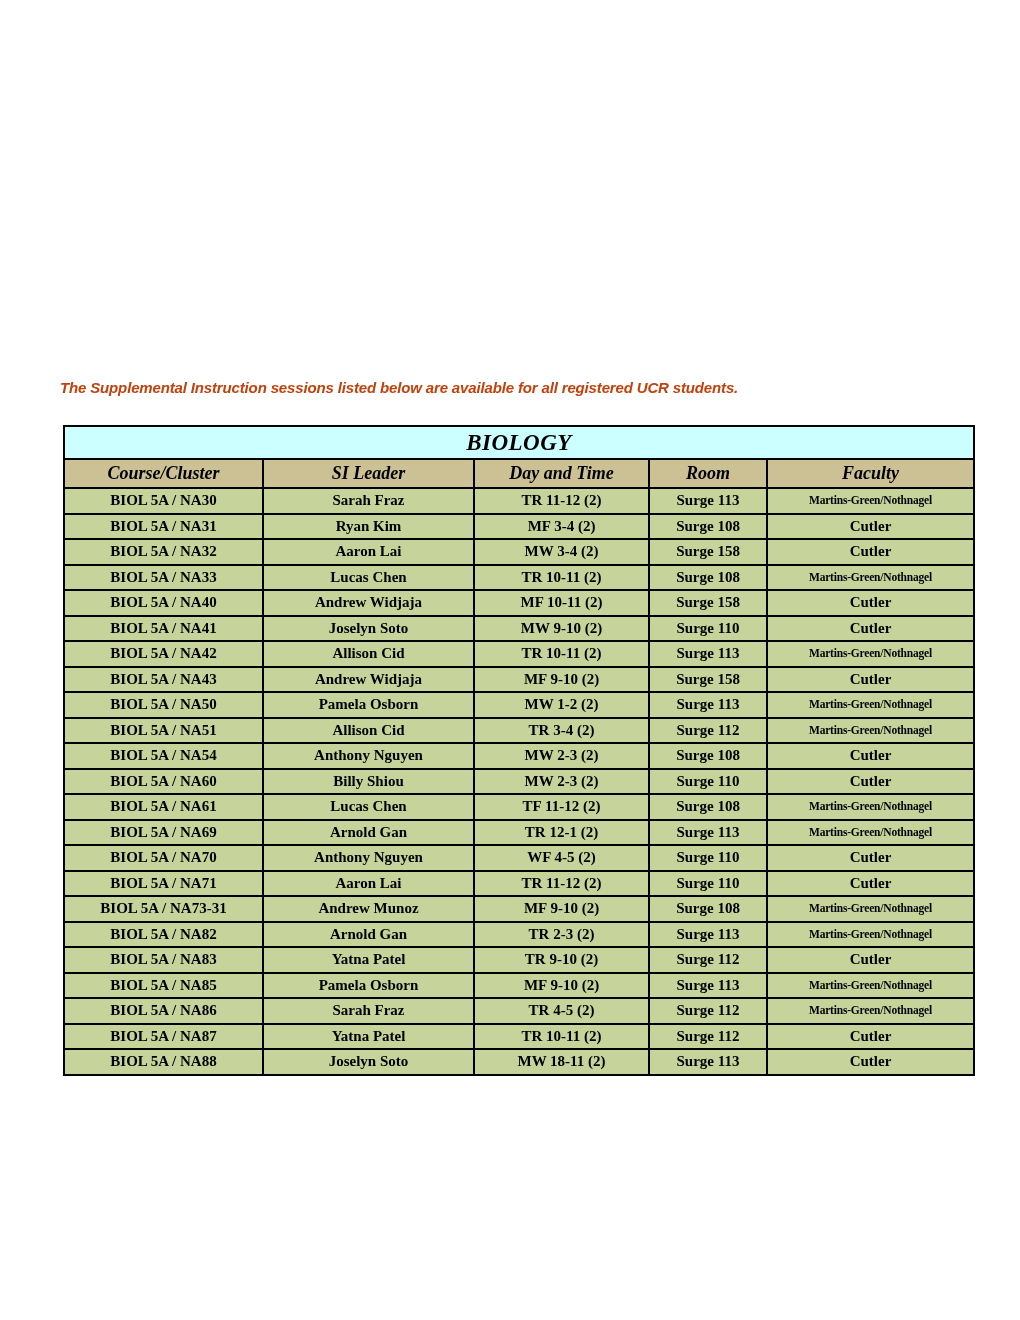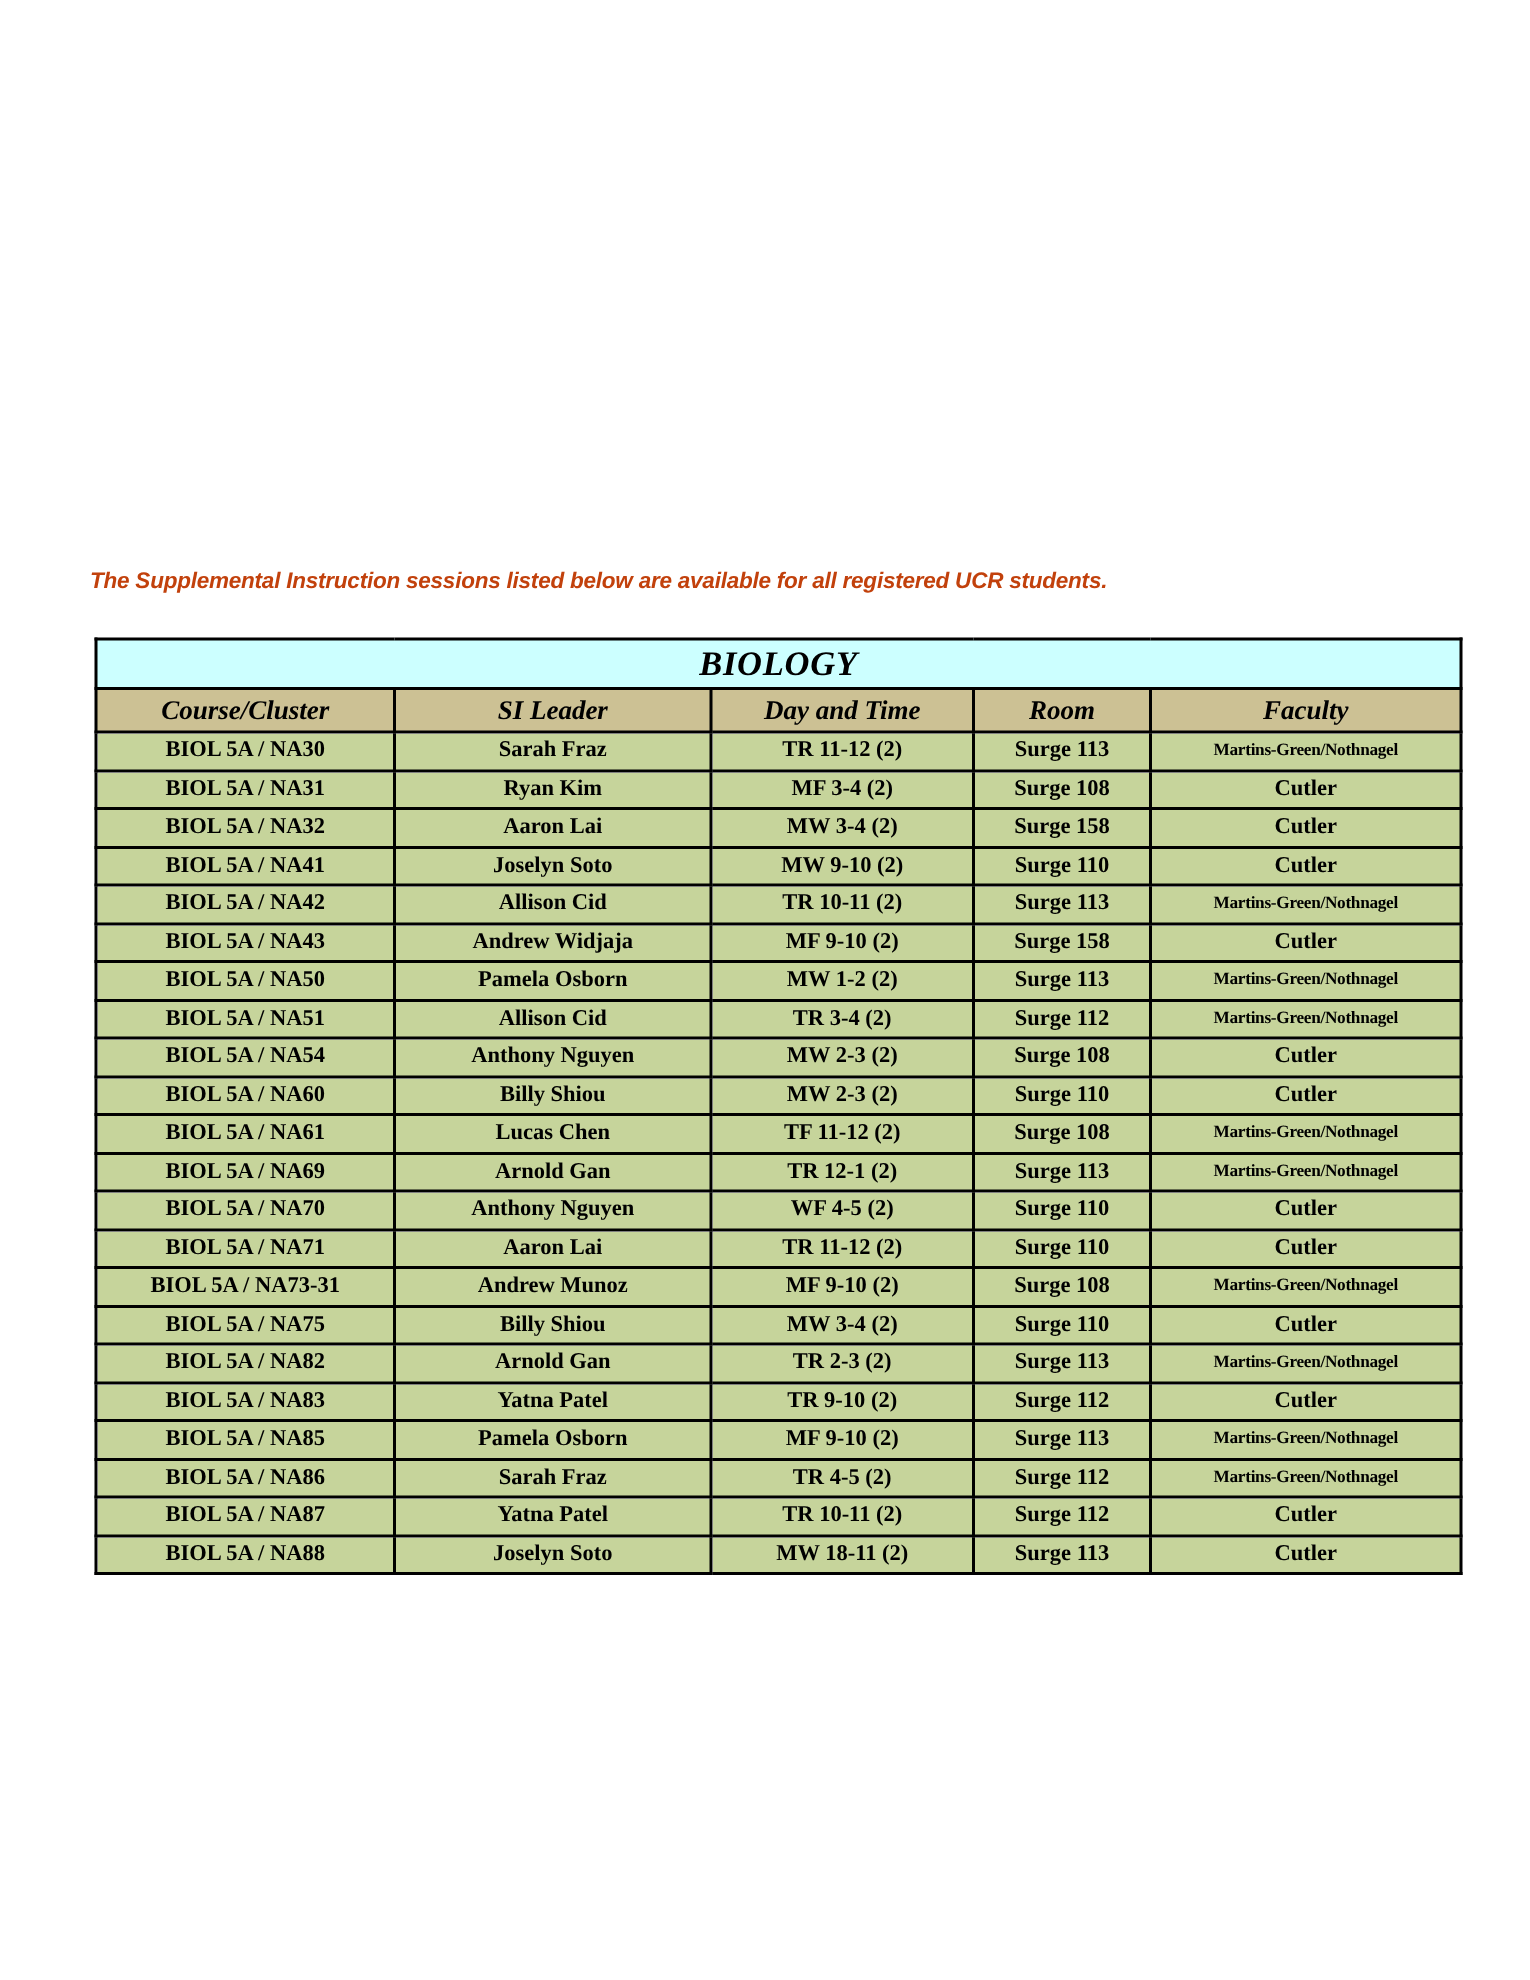--- a/index.html
+++ b/index.html
@@ -152,20 +152,34 @@
           <td>Cutler</td>
         </tr>
         <tr class="data-row">
           <td>BIOL 5A / NA32</td>
           <td>Aaron Lai</td>
           <td>MW 3-4 (2)</td>
           <td>Surge 158</td>
           <td>Cutler</td>
         </tr>
         <tr class="data-row">
+          <td>BIOL 5A / NA33</td>
+          <td>Lucas Chen</td>
+          <td>TR 10-11 (2)</td>
+          <td>Surge 108</td>
+          <td class="faculty-long">Martins-Green/Nothnagel</td>
+        </tr>
+        <tr class="data-row">
+          <td>BIOL 5A / NA40</td>
+          <td>Andrew Widjaja</td>
+          <td>MF 10-11 (2)</td>
+          <td>Surge 158</td>
+          <td>Cutler</td>
+        </tr>
+        <tr class="data-row">
           <td>BIOL 5A / NA41</td>
           <td>Joselyn Soto</td>
           <td>MW 9-10 (2)</td>
           <td>Surge 110</td>
           <td>Cutler</td>
         </tr>
         <tr class="data-row">
           <td>BIOL 5A / NA42</td>
           <td>Allison Cid</td>
           <td>TR 10-11 (2)</td>
@@ -236,27 +250,20 @@
           <td>Cutler</td>
         </tr>
         <tr class="data-row">
           <td>BIOL 5A / NA73-31</td>
           <td>Andrew Munoz</td>
           <td>MF 9-10 (2)</td>
           <td>Surge 108</td>
           <td class="faculty-long">Martins-Green/Nothnagel</td>
         </tr>
         <tr class="data-row">
-          <td>BIOL 5A / NA75</td>
-          <td>Billy Shiou</td>
-          <td>MW 3-4 (2)</td>
-          <td>Surge 110</td>
-          <td>Cutler</td>
-        </tr>
-        <tr class="data-row">
           <td>BIOL 5A / NA82</td>
           <td>Arnold Gan</td>
           <td>TR 2-3 (2)</td>
           <td>Surge 113</td>
           <td class="faculty-long">Martins-Green/Nothnagel</td>
         </tr>
         <tr class="data-row">
           <td>BIOL 5A / NA83</td>
           <td>Yatna Patel</td>
           <td>TR 9-10 (2)</td>

